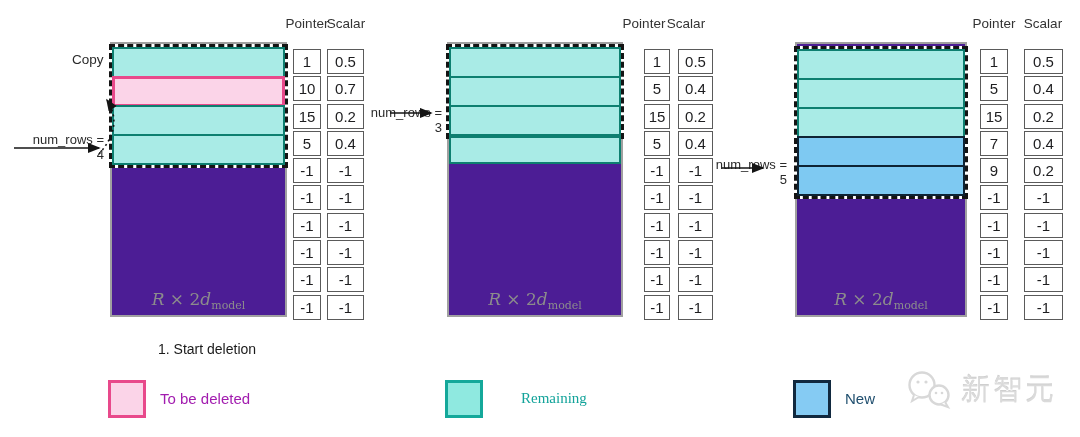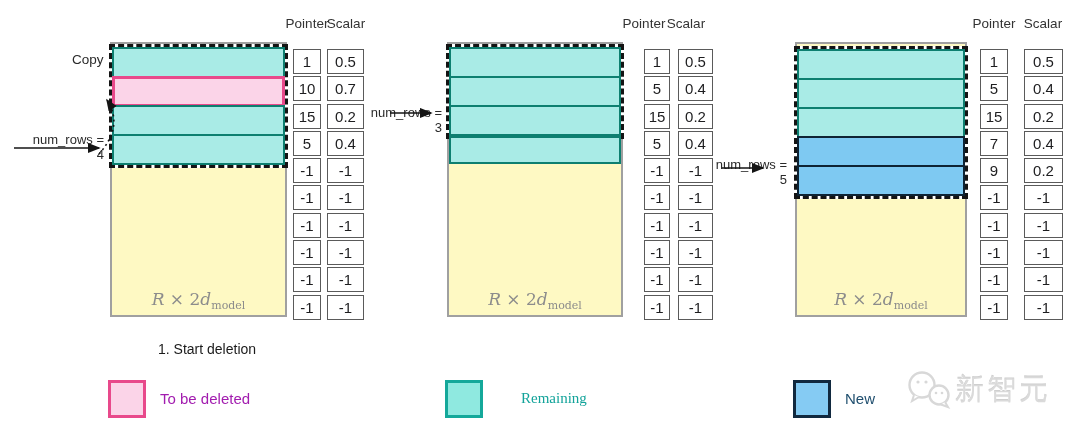--- a/index.html
+++ b/index.html
@@ -1,21 +1,21 @@
 <!DOCTYPE html>
 <html><head>
 <meta charset="utf-8">
 <style>
   html,body{margin:0;padding:0;background:#fff;}
   #canvas{
     position:relative; width:1080px; height:437px; overflow:hidden;
     background:#ffffff; font-family:"Liberation Sans", sans-serif; color:#1d1d1f;
   }
   
-  .panel-box{ position:absolute; border:2px solid #a0a0a0; background:#fef9c3; box-sizing:border-box; }
+  .panel-box{ position:absolute; border:2px solid #a0a0a0; background:#4c1d95; box-sizing:border-box; }
   
   .dotted-block{ position:absolute; left:-3px; right:-3px; border:3px dashed #141414; background:#fff; box-sizing:border-box; }
   
   .mrow{ height:31px; box-sizing:border-box; border:2px solid #0d7f70; background:#a9ebe6; }
   .mrow + .mrow{ margin-top:-2px; }
   .mrow.deleted{ border:3px solid #e8498b; background:#fbd4e8; }
   .mrow.new{ border:2px solid #0e2334; background:#7ec9f2; }
   .leftover-row{ position:absolute; left:0; right:0; height:28px; box-sizing:border-box;
     border:2px solid #0d7f70; background:#a9ebe6; }
   
@@ -37,21 +37,21 @@
   .legend-swatch.new{ border:3px solid #11293f; background:#85cbf3; }
   .legend-label{ position:absolute; top:390px; font-size:15px; }
   .legend-label.deleted{ color:#a21caf; }
   .legend-label.remaining{ color:#12a39a; }
   .legend-label.new{ color:#1f4e6e; }
   
   .numrows{ position:absolute; font-size:13px; color:#2a2a2a; text-align:right; line-height:15px;margin-top:31px; }
   .copy-label{ position:absolute; left:72px; top:52px; font-size:13.5px; color:#2a2a2a; }
   #arrow-overlay{ position:absolute; left:0; top:0; pointer-events:none; }
   
-  .watermark{ position:absolute; left:903px; top:368px; display:flex; align-items:center; }
+  .watermark{ position:absolute; left:903px; top:368px; display:flex; align-items:center; gap:6px; }
   .watermark-text{ font-size:29px; color:#dadada; letter-spacing:3px;
     text-shadow:0 1px 0 #fff, 0 -1px 0 #cfcfcf; }
 </style>
 </head>
 <body>
 
 <div id="canvas">
 
   <div class="panel-box" style="left:110px; top:42px; width:177px; height:275px;">
     <div class="dotted-block" style="top:0px; height:124px;">

